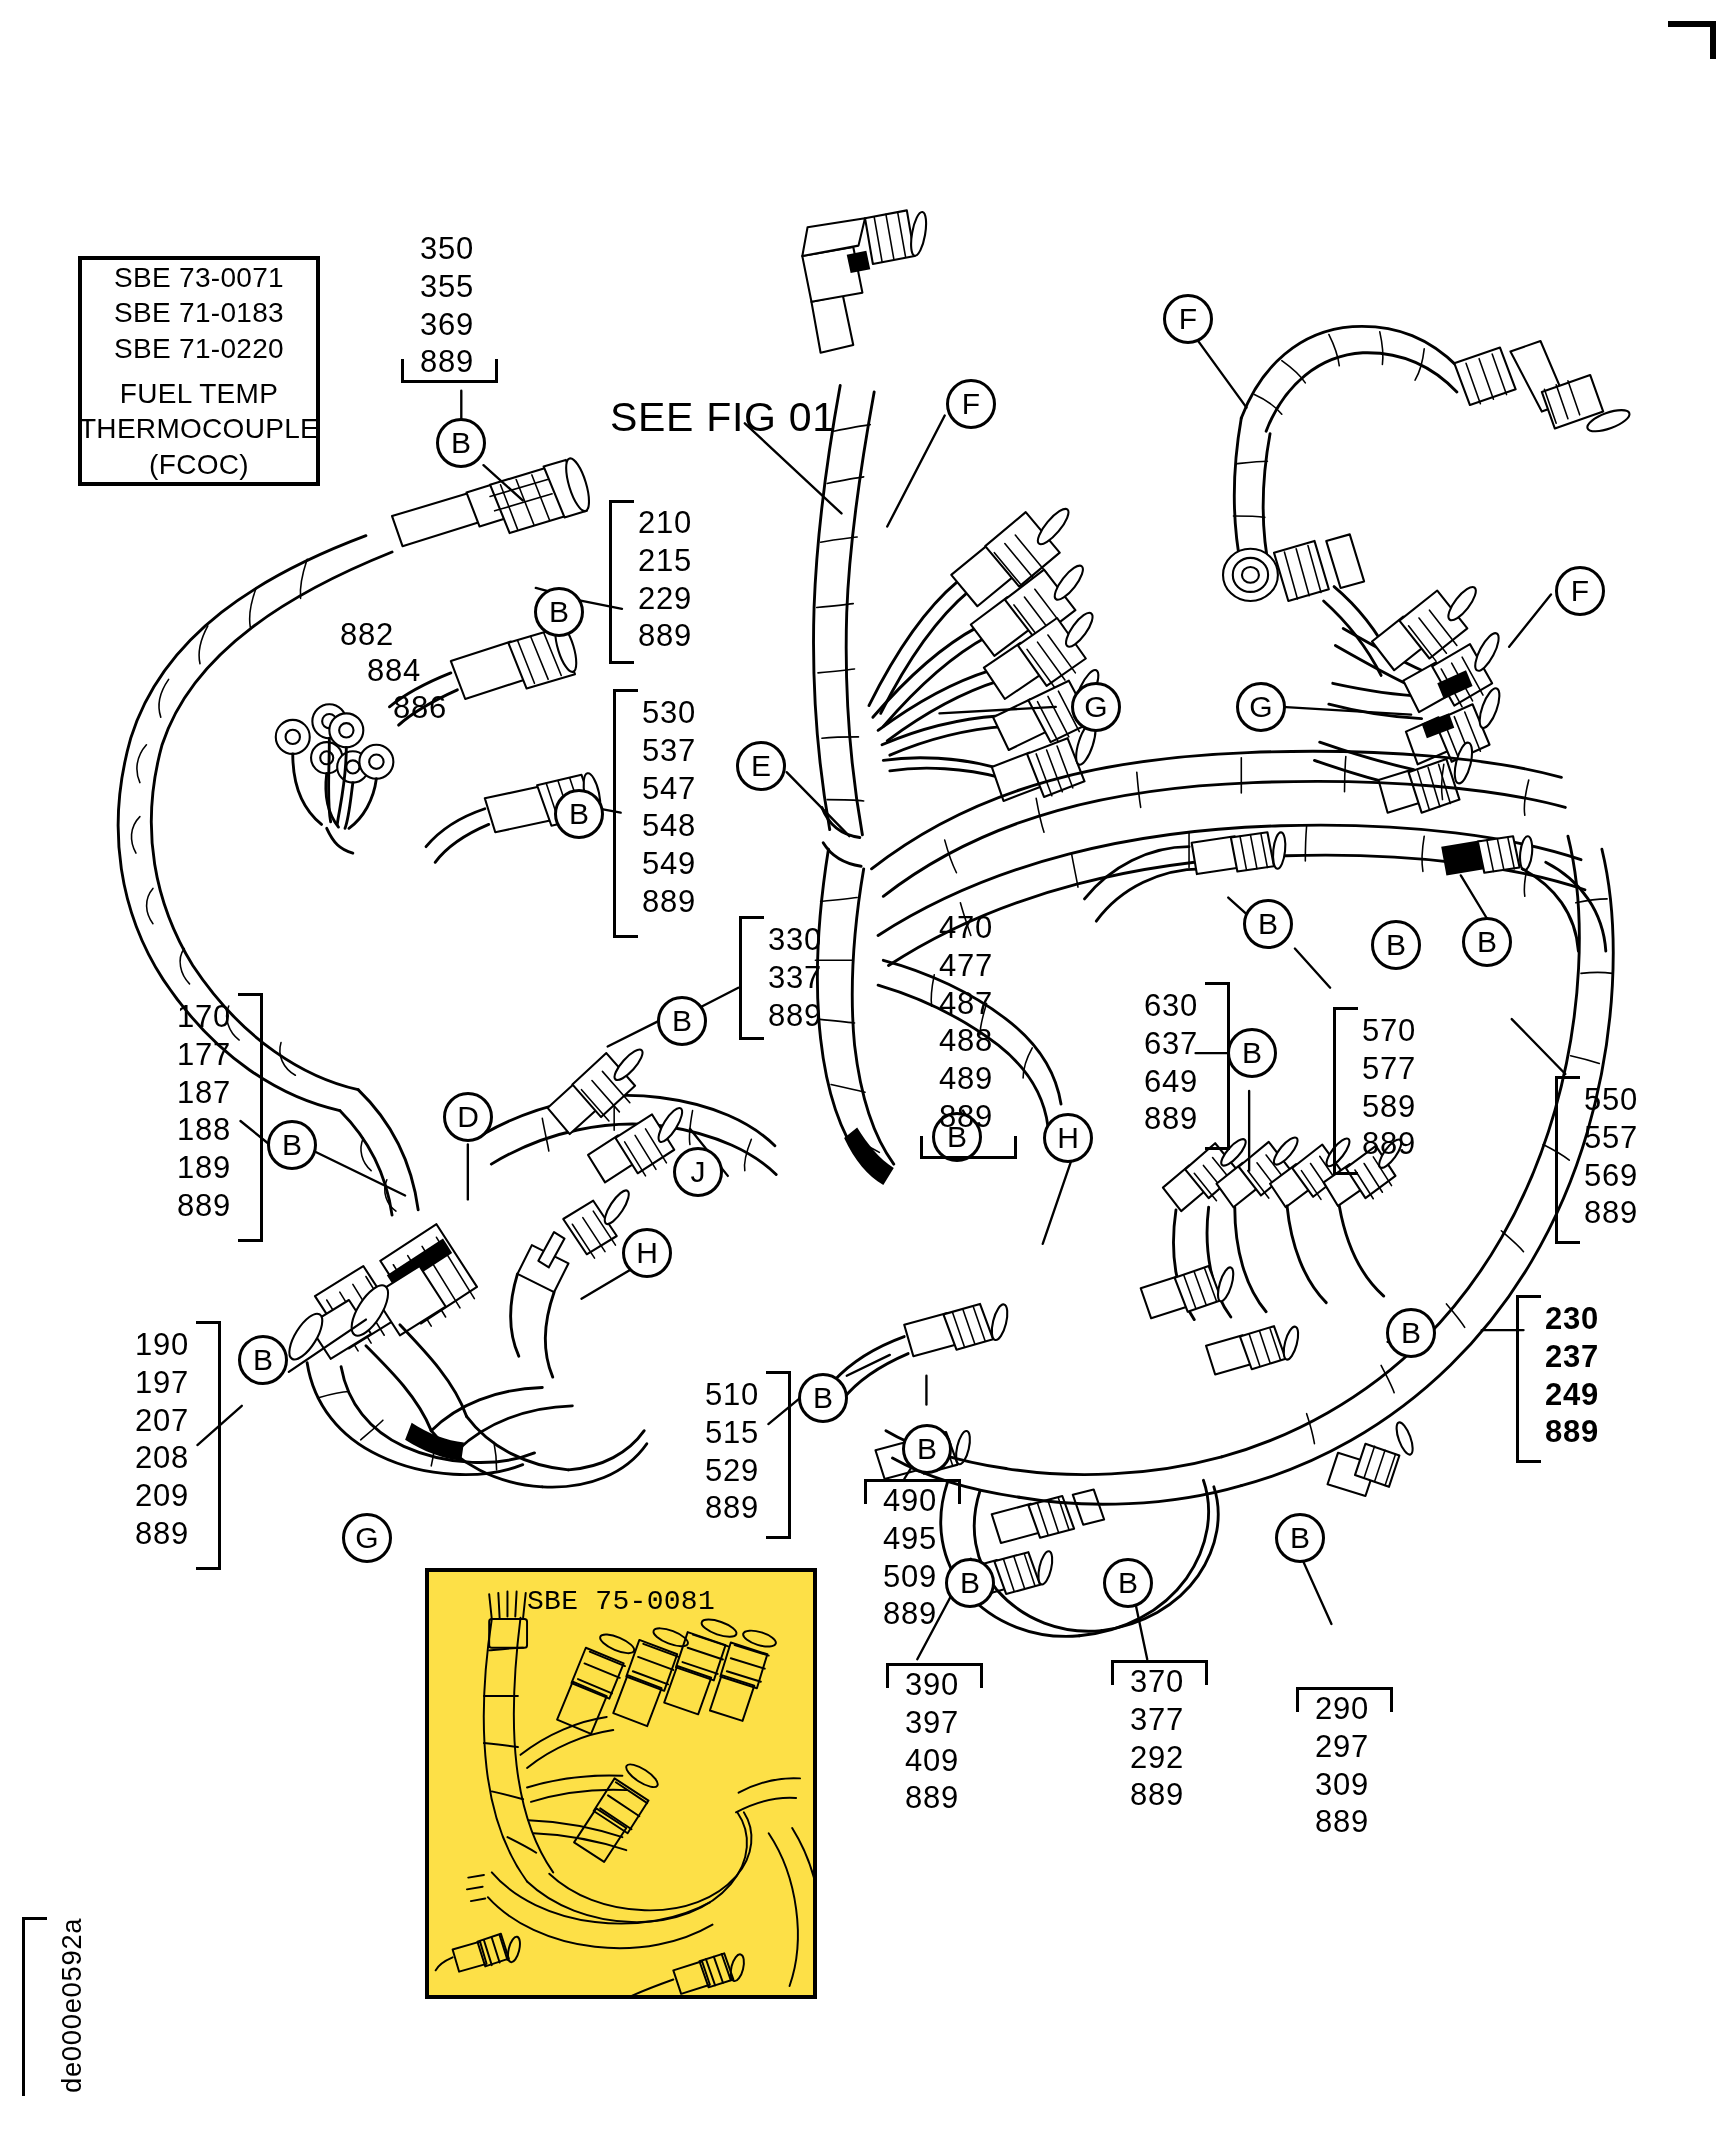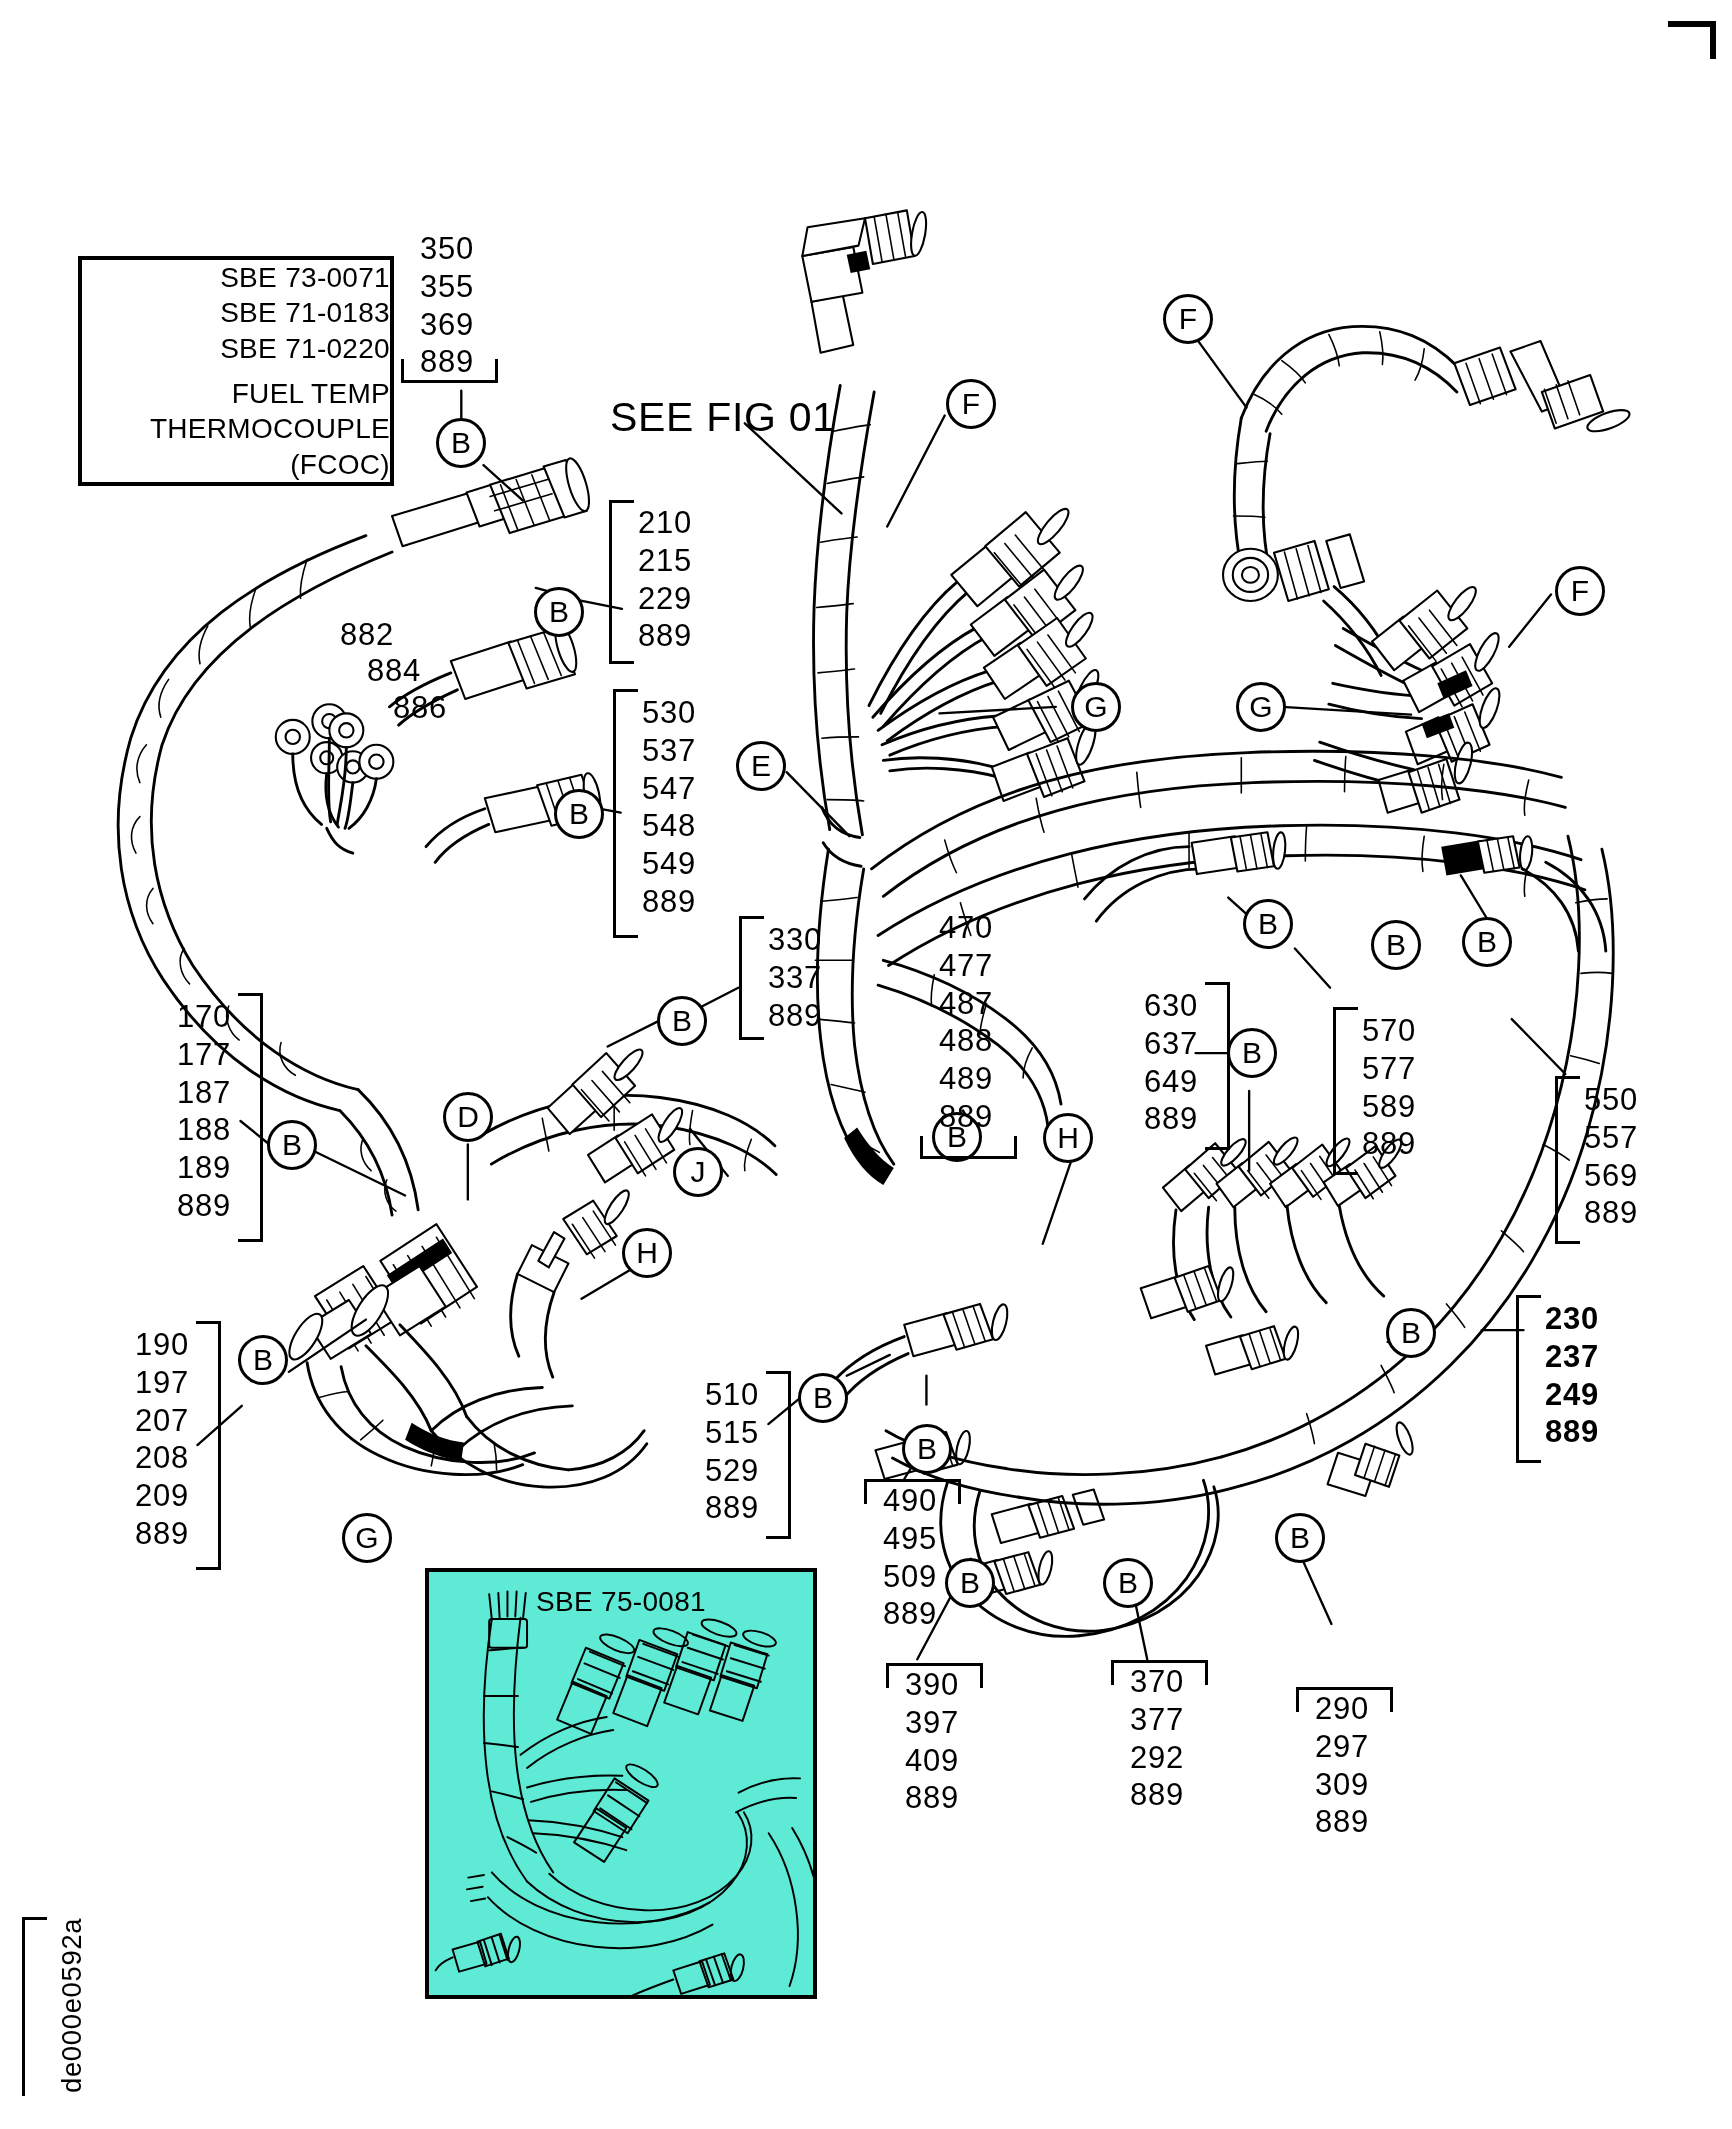--- a/index.html
+++ b/index.html
@@ -11,21 +11,21 @@
   .cropmark{position:absolute;}
   .cropmark .h{position:absolute;background:#000;}
   .cropmark .v{position:absolute;background:#000;}
 
   
   .titlebox{position:absolute;border:4.6px solid #000;background:#fff;
             display:flex;flex-direction:column;align-items:center;justify-content:center;
             box-sizing:border-box;}
   .titlebox .line{font-size:28px;line-height:1.27;letter-spacing:0.3px;white-space:nowrap;font-weight:400;}
 
-  .insetbox{position:absolute;border:4.6px solid #000;background:#5eead4;box-sizing:border-box;overflow:hidden;}
+  .insetbox{position:absolute;border:4.6px solid #000;background:#fde047;box-sizing:border-box;overflow:hidden;font-family:Liberation Mono, monospace;}
   .insetbox .inset-title{position:absolute;left:0;right:0;top:14.4px;text-align:center;
             font-size:28px;letter-spacing:0.3px;}
 
   
   .numgroup{position:absolute;}
   .numgroup .nums{display:flex;flex-direction:column;}
   .numgroup .nums span{font-size:31px;line-height:1.22;letter-spacing:0.7px;text-align:center;white-space:nowrap;}
 
   
   .brk{position:absolute;background:transparent;}
@@ -648,21 +648,21 @@
       <path class="lead" d="M2332 2036 L2268 2036"></path>
       <path class="lead" d="M2180 2036 L2124 2054"></path>
     </g>
   </svg>
 
   <div class="cropmark" style="left:1668px;top:21px;width:48px;height:38px;">
     <div class="h" style="left:0;top:0;width:48px;height:5.9px;"></div>
     <div class="v" style="right:0;top:0;width:5.9px;height:38px;"></div>
   </div>
 
-  <div class="titlebox" style="left:78px;top:256px;width:316px;height:230px;align-items:flex-end;">
+  <div class="titlebox" style="left:78px;top:256px;width:242px;height:230px;">
     <div class="line">SBE 73-0071</div>
     <div class="line">SBE 71-0183</div>
     <div class="line">SBE 71-0220</div>
     <div class="line" style="margin-top:9.1px;">FUEL TEMP</div>
     <div class="line">THERMOCOUPLE</div>
     <div class="line">(FCOC)</div>
   </div>
 
   <div class="insetbox" style="left:425px;top:1568px;width:392px;height:431px;">
     <div class="inset-title">SBE 75-0081</div>

